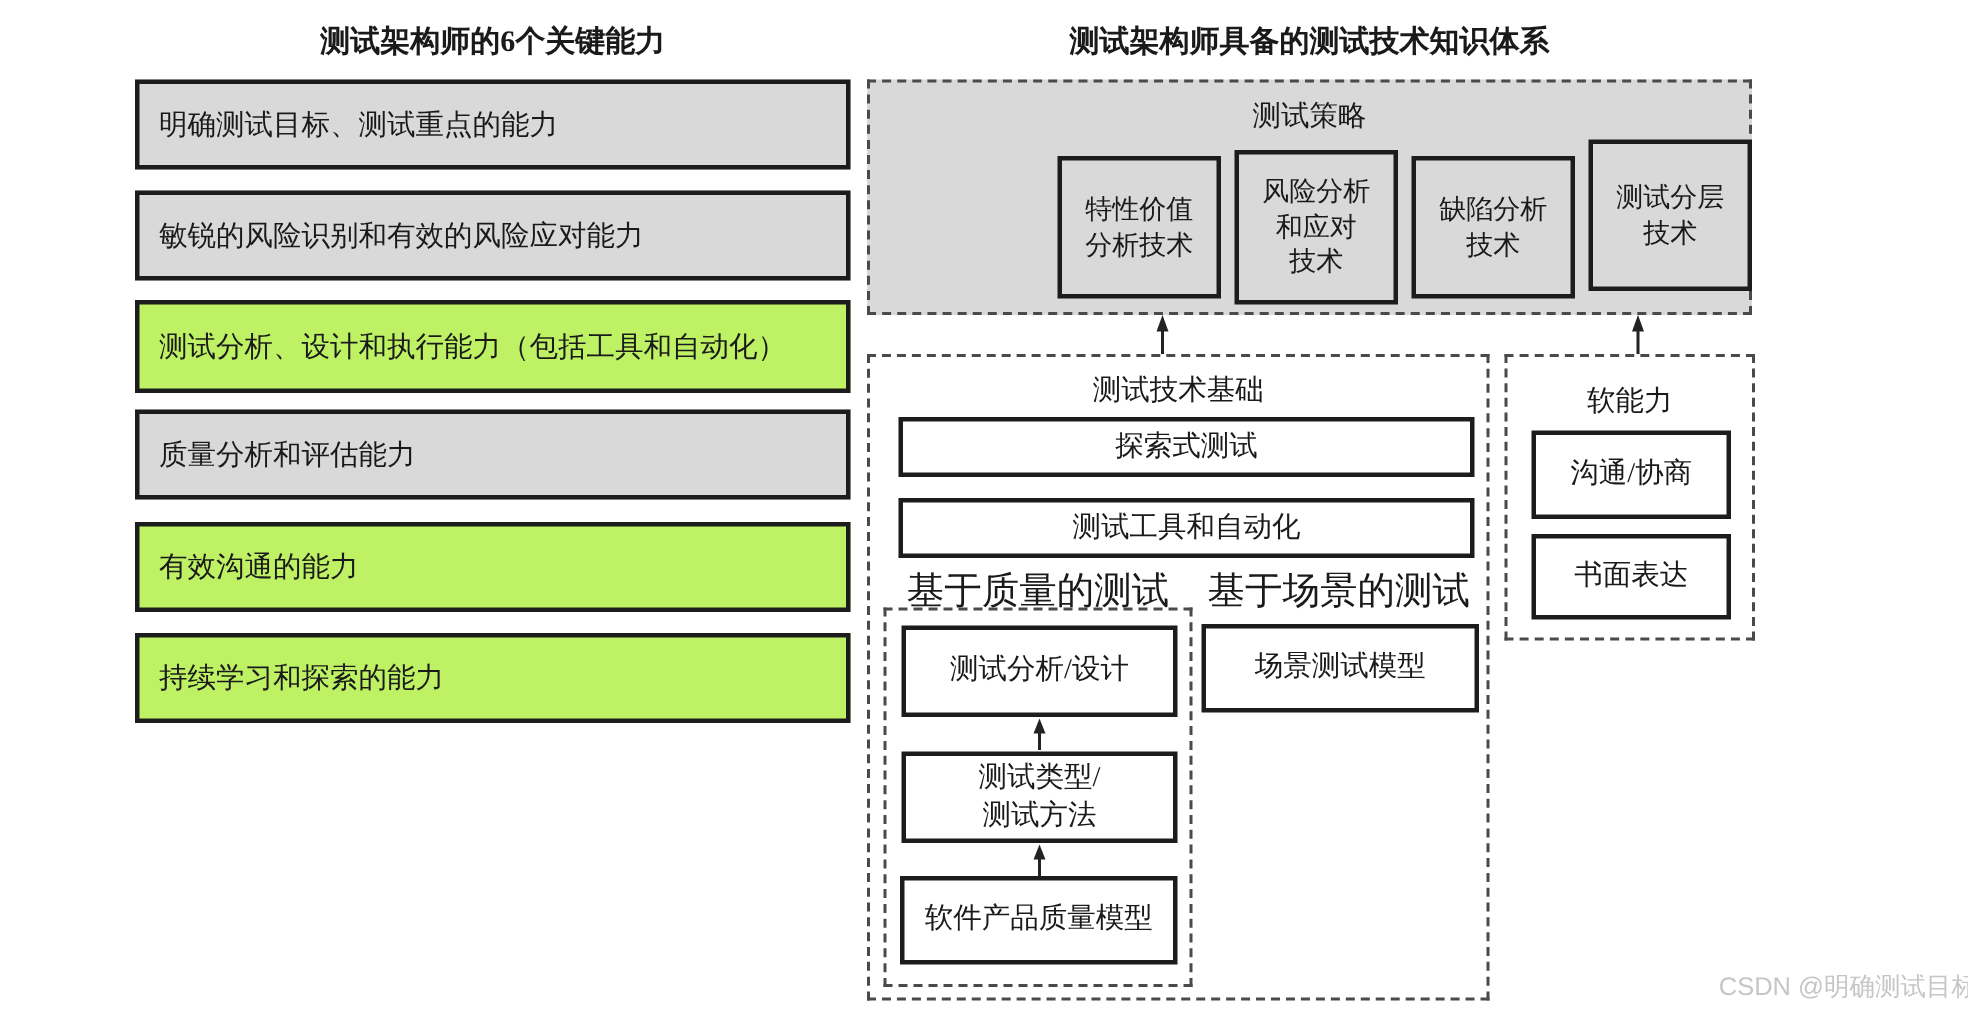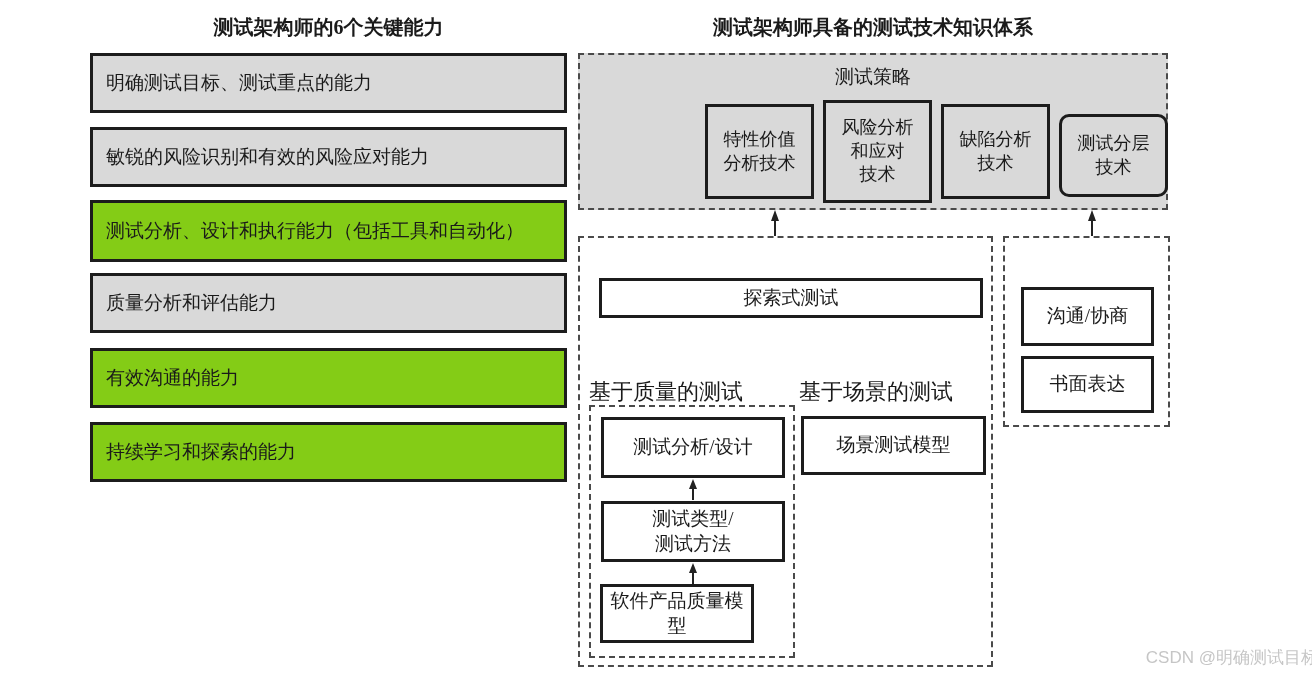--- a/index.html
+++ b/index.html
@@ -8,41 +8,41 @@
     background:var(--background,#ffffff);
     color:var(--text,#1a1a1a);
     font-family:"Liberation Serif","DejaVu Serif",serif;
     padding-left:16px;
   }
   .panel-title{
     position:absolute;font-weight:bold;font-size:20px;text-align:center;white-space:nowrap;
   }
   .cap-box{
     position:absolute;left:90px;width:477px;height:60px;box-sizing:border-box;
-    border:3px solid var(--box-border,#1c1c1c);background:#84cc16;
+    border:3px solid var(--box-border,#1c1c1c);background:#bef264;
     display:flex;align-items:center;padding:0 13px;font-size:19px;white-space:nowrap;
   }
   .cap-box.shaded{background:var(--shaded-fill,#d9d9d9);}
   .dashed-box{
     position:absolute;box-sizing:border-box;
     border:2px dashed var(--dashed-border,#4a4a4a);background:#ffffff;
   }
   .dashed-box.shaded{background:var(--shaded-fill,#d9d9d9);}
   .group-title{
     position:absolute;left:0;width:100%;text-align:center;font-size:19px;white-space:nowrap;
   }
   .solid-box{
     position:absolute;box-sizing:border-box;
     border:3px solid var(--box-border,#1c1c1c);background:#ffffff;
     display:flex;align-items:center;justify-content:center;
     text-align:center;font-size:19px;line-height:1.3;white-space:pre-line;
   }
   .solid-box.shaded{background:var(--shaded-fill,#d9d9d9);font-size:18px;}
   .sub-heading{
-    position:absolute;font-size:22px;white-space:nowrap;
+    position:absolute;text-align:center;font-size:25px;white-space:nowrap;
   }
   .arrow{position:absolute;}
   .watermark{
     position:absolute;top:646px;right:10px;
     font-family:"Liberation Sans","DejaVu Sans",sans-serif;
     font-size:17px;color:var(--watermark,#c6c6c6);white-space:nowrap;
   }
 </style>
 </head>
 <body>
@@ -74,57 +74,60 @@
 
   <div class="dashed-box shaded" style="left:578px;top:53px;width:590px;height:157px;">
     <div class="group-title" style="top:9px;">测试策略</div>
     <div class="solid-box shaded" style="left:125px;top:49px;width:109px;height:95px;">特性价值
 分析技术</div>
     <div class="solid-box shaded" style="left:243px;top:45px;width:109px;height:103px;">风险分析
 和应对
 技术</div>
     <div class="solid-box shaded" style="left:361px;top:49px;width:109px;height:95px;">缺陷分析
 技术</div>
-    <div class="solid-box shaded" style="left:479px;top:59px;width:109px;height:83px;border-radius:10px;">测试分层
+    <div class="solid-box shaded" style="left:479px;top:38px;width:109px;height:101px;">测试分层
 技术</div>
   </div>
 
   <svg class="arrow" style="left:768px;top:210px;" width="14" height="27" viewBox="0 0 14 27">
     <line x1="7" y1="27" x2="7" y2="9" stroke="#222222" stroke-width="2"></line>
     <polygon points="7,0 3,11 11,11" fill="#222222"></polygon>
   </svg>
   <svg class="arrow" style="left:1085px;top:210px;" width="14" height="27" viewBox="0 0 14 27">
     <line x1="7" y1="27" x2="7" y2="9" stroke="#222222" stroke-width="2"></line>
     <polygon points="7,0 3,11 11,11" fill="#222222"></polygon>
   </svg>
 
   <div class="dashed-box" style="left:578px;top:236px;width:415px;height:431px;">
+    <div class="group-title" style="top:9px;">测试技术基础</div>
     <div class="solid-box" style="left:19px;top:40px;width:384px;height:40px;">探索式测试</div>
+    <div class="solid-box" style="left:19px;top:94px;width:384px;height:40px;">测试工具和自动化</div>
 
     <div class="sub-heading" style="left:9px;top:139px;width:206px;">基于质量的测试</div>
     <div class="sub-heading" style="left:219px;top:139px;width:187px;">基于场景的测试</div>
 
     <div class="dashed-box" style="left:9px;top:167px;width:206px;height:253px;">
       <div class="solid-box" style="left:10px;top:10px;width:184px;height:61px;">测试分析/设计</div>
       <svg class="arrow" style="left:95px;top:72px;" width="14" height="21" viewBox="0 0 14 21">
         <line x1="7" y1="21" x2="7" y2="8" stroke="#222222" stroke-width="2"></line>
         <polygon points="7,0 3,10 11,10" fill="#222222"></polygon>
       </svg>
       <div class="solid-box" style="left:10px;top:94px;width:184px;height:61px;">测试类型/
 测试方法</div>
       <svg class="arrow" style="left:95px;top:156px;" width="14" height="21" viewBox="0 0 14 21">
         <line x1="7" y1="21" x2="7" y2="8" stroke="#222222" stroke-width="2"></line>
         <polygon points="7,0 3,10 11,10" fill="#222222"></polygon>
       </svg>
-      <div class="solid-box" style="left:9px;top:177px;width:154px;height:59px;">软件产品质量模型</div>
+      <div class="solid-box" style="left:9px;top:177px;width:185px;height:59px;">软件产品质量模型</div>
     </div>
 
     <div class="solid-box" style="left:221px;top:178px;width:185px;height:59px;">场景测试模型</div>
   </div>
 
   <div class="dashed-box" style="left:1003px;top:236px;width:167px;height:191px;">
+    <div class="group-title" style="top:16px;">软能力</div>
     <div class="solid-box" style="left:16px;top:49px;width:133px;height:59px;">沟通/协商</div>
     <div class="solid-box" style="left:16px;top:118px;width:133px;height:57px;">书面表达</div>
   </div>
 
   <div class="watermark">CSDN @明确测试目标</div>
 
 </div>
 
 </body></html>

